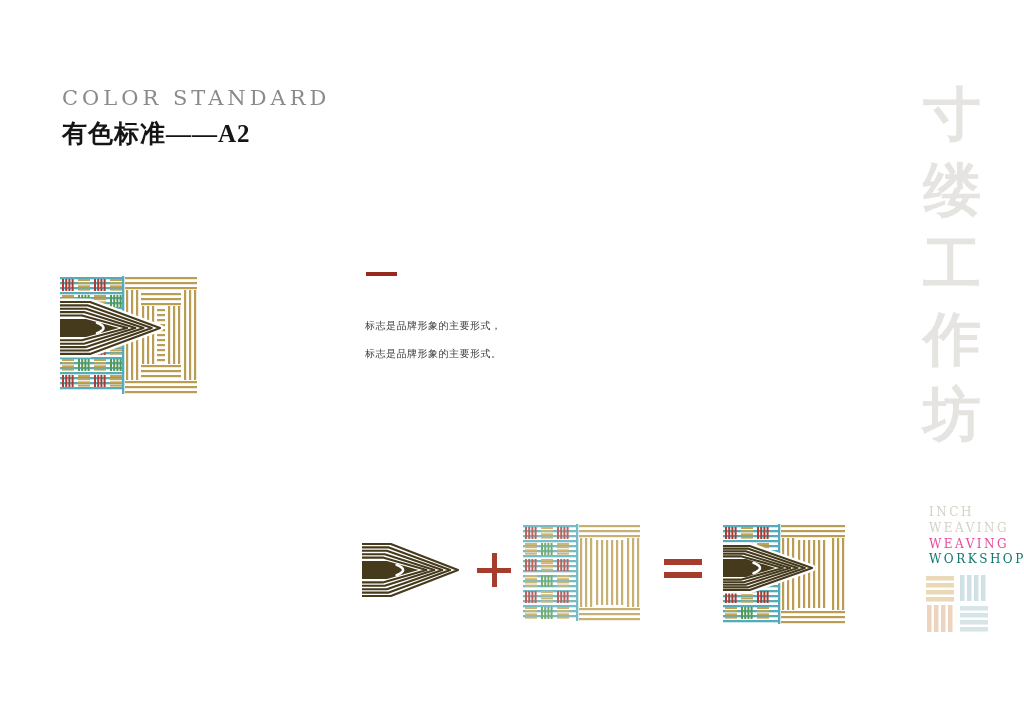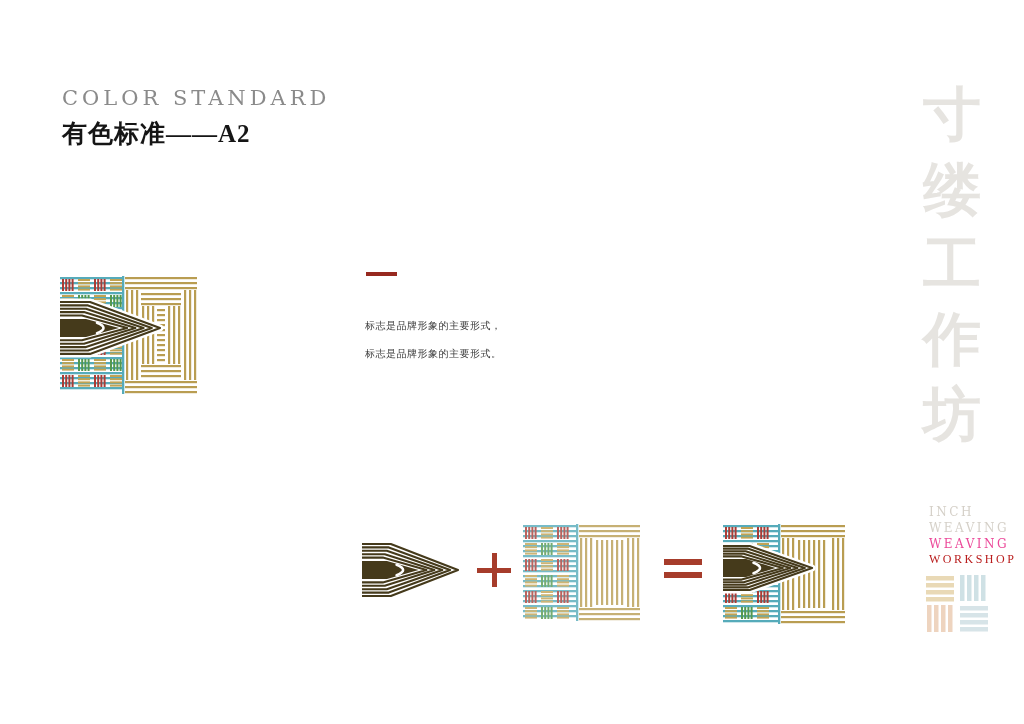--- a/index.html
+++ b/index.html
@@ -540,21 +540,21 @@
     <div>缕</div>
     <div>工</div>
     <div>作</div>
     <div>坊</div>
   </div>
 
   <div class="brand">
     <div class="brand-line" style="color: rgb(213, 208, 200);">INCH</div>
     <div class="brand-line" style="color: rgb(213, 208, 200);">WEAVING</div>
     <div class="brand-line" style="color: #ec4899;">WEAVING</div>
-    <div class="brand-line" style="color: #b91c1c; font-family: Liberation Serif, serif;">WORKSHOP</div>
+    <div class="brand-line" style="color: #0f766e;">WORKSHOP</div>
     <div class="brand-mark">
       <svg id="svg-mark" width="62" height="57" viewBox="0 0 62 57">
           <rect x="0.0" y="1.0" width="28.0" height="4.5" fill="#e9d9b6"></rect>
           <rect x="0.0" y="8.0" width="28.0" height="4.5" fill="#e9d9b6"></rect>
           <rect x="0.0" y="15.0" width="28.0" height="4.5" fill="#e9d9b6"></rect>
           <rect x="0.0" y="22.0" width="28.0" height="4.5" fill="#e9d9b6"></rect>
           <rect x="34.0" y="0.0" width="4.5" height="26.0" fill="#cfe1e5"></rect>
           <rect x="41.0" y="0.0" width="4.5" height="26.0" fill="#cfe1e5"></rect>
           <rect x="48.0" y="0.0" width="4.5" height="26.0" fill="#cfe1e5"></rect>
           <rect x="55.0" y="0.0" width="4.5" height="26.0" fill="#cfe1e5"></rect>

